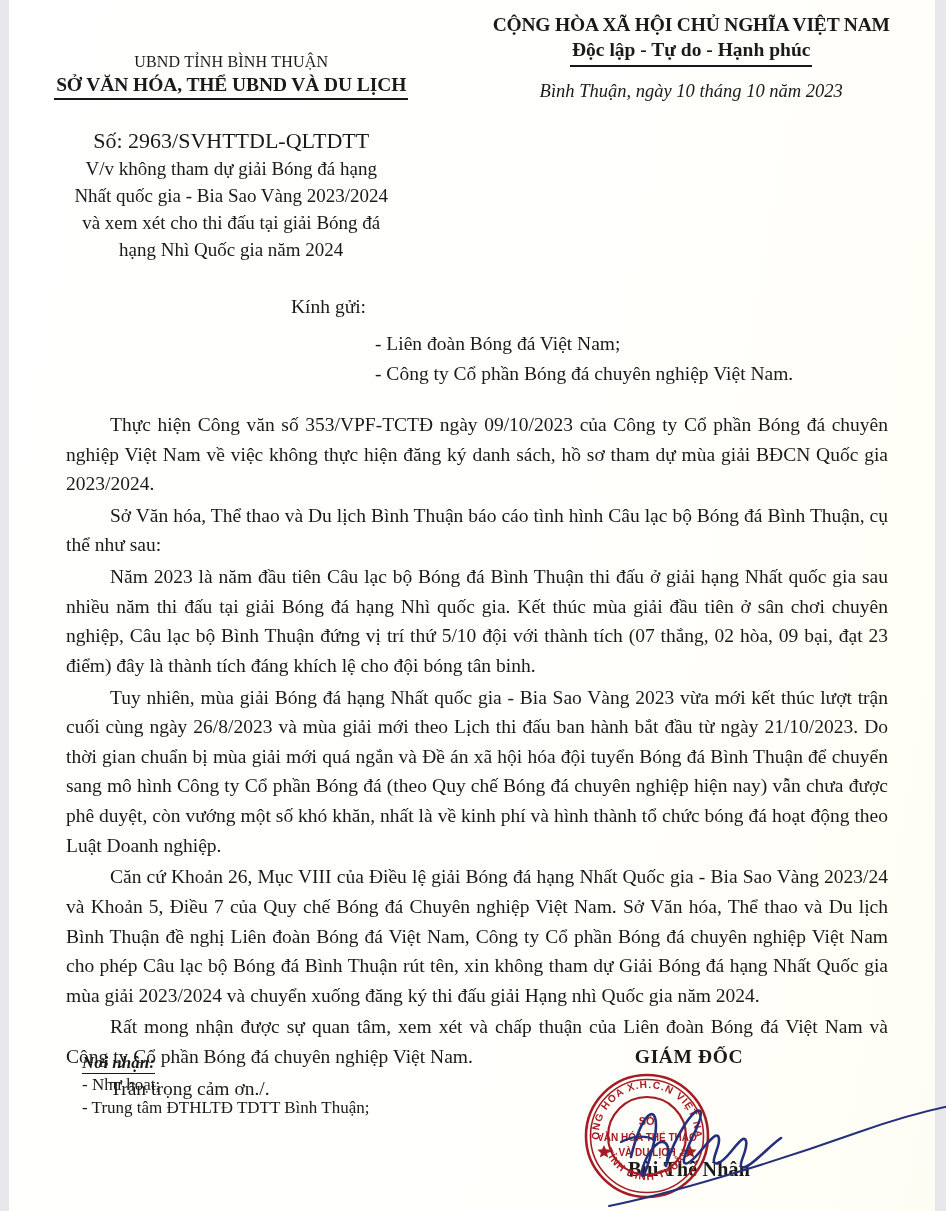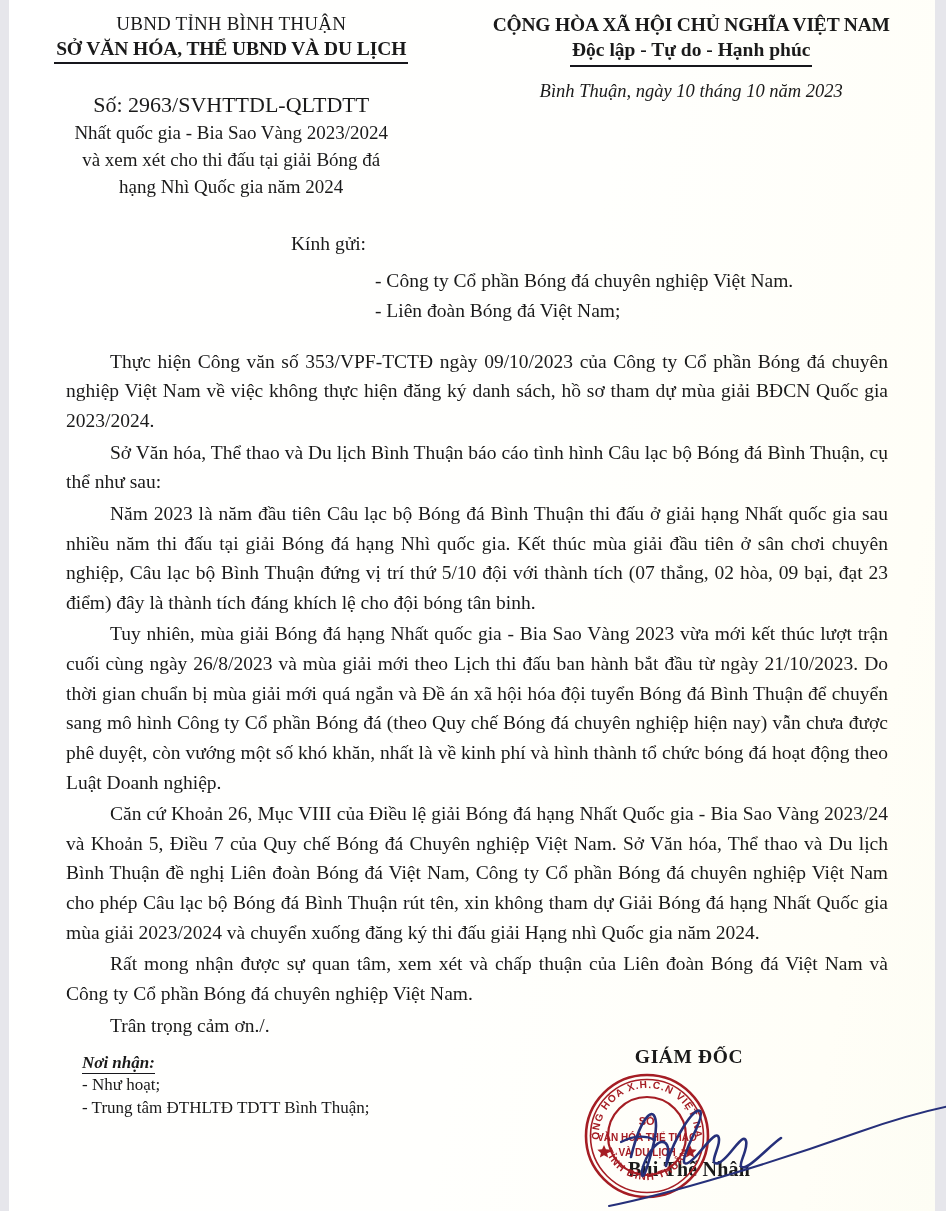--- a/index.html
+++ b/index.html
@@ -42,24 +42,25 @@
   .hdr-left {
     width: 47%;
     text-align: center;
     padding-left: 6px;
   }
   .hdr-right {
     width: 53%;
     text-align: center;
   }
   .org-line1 {
-    font-size: 19px;
+    font-size: 16px;
     letter-spacing: .2px;
     line-height: 1.25;
     white-space: nowrap;
+    margin-top: 40px;
   }
   .org-line2 {
     font-size: 19.5px;
     font-weight: bold;
     line-height: 1.3;
     letter-spacing: -.1px;
     white-space: nowrap;
     display: inline-block;
     border-bottom: 2px solid #17171c;
     padding: 0 2px 1px 2px;
@@ -202,38 +203,39 @@
 
     <div class="header">
 
       <div class="hdr-left">
         <div class="org-line1">UBND TỈNH BÌNH THUẬN</div>
         <div><span class="org-line2">SỞ VĂN HÓA, THỂ UBND VÀ DU LỊCH</span></div>
 
         <div class="doc-no">Số: 2963/SVHTTDL-QLTDTT</div>
 
         <div class="subject">
+          <div>V/v không tham dự giải Bóng đá hạng</div>
           <div>Nhất quốc gia - Bia Sao Vàng 2023/2024</div>
           <div>và xem xét cho thi đấu tại giải Bóng đá</div>
           <div>hạng Nhì Quốc gia năm 2024</div>
         </div>
       </div>
 
       <div class="hdr-right">
         <div class="nation-line1">CỘNG HÒA XÃ HỘI CHỦ NGHĨA VIỆT NAM</div>
         <div><span class="nation-line2">Độc lập - Tự do - Hạnh phúc</span></div>
         <div class="place-date">Bình Thuận, ngày  10  tháng 10 năm 2023</div>
       </div>
 
     </div>
 
     <div class="kinh-gui-block">
       <div class="kg-label">Kính gửi:</div>
+      <div class="kg-item">- Liên đoàn Bóng đá Việt Nam;</div>
       <div class="kg-item">- Công ty Cổ phần Bóng đá chuyên nghiệp Việt Nam.</div>
-      <div class="kg-item">- Liên đoàn Bóng đá Việt Nam;</div>
     </div>
 
     <div class="body-area">
       <p class="para">Thực hiện Công văn số 353/VPF-TCTĐ ngày 09/10/2023 của Công ty Cổ phần Bóng đá chuyên nghiệp Việt Nam về việc không thực hiện đăng ký danh sách, hồ sơ tham dự mùa giải BĐCN Quốc gia 2023/2024.</p>
       <p class="para">Sở Văn hóa, Thể thao và Du lịch Bình Thuận báo cáo tình hình Câu lạc bộ Bóng đá Bình Thuận, cụ thể như sau:</p>
       <p class="para">Năm 2023 là năm đầu tiên Câu lạc bộ Bóng đá Bình Thuận thi đấu ở giải hạng Nhất quốc gia sau nhiều năm thi đấu tại giải Bóng đá hạng Nhì quốc gia. Kết thúc mùa giải đầu tiên ở sân chơi chuyên nghiệp, Câu lạc bộ Bình Thuận đứng vị trí thứ 5/10 đội với thành tích (07 thắng, 02 hòa, 09 bại, đạt 23 điểm) đây là thành tích đáng khích lệ cho đội bóng tân binh.</p>
       <p class="para">Tuy nhiên, mùa giải Bóng đá hạng Nhất quốc gia - Bia Sao Vàng 2023 vừa mới kết thúc lượt trận cuối cùng ngày 26/8/2023 và mùa giải mới theo Lịch thi đấu ban hành bắt đầu từ ngày 21/10/2023. Do thời gian chuẩn bị mùa giải mới quá ngắn và Đề án xã hội hóa đội tuyển Bóng đá Bình Thuận để chuyển sang mô hình Công ty Cổ phần Bóng đá (theo Quy chế Bóng đá chuyên nghiệp hiện nay) vẫn chưa được phê duyệt, còn vướng một số khó khăn, nhất là về kinh phí và hình thành tổ chức bóng đá hoạt động theo Luật Doanh nghiệp.</p>
       <p class="para">Căn cứ Khoản 26, Mục VIII của Điều lệ giải Bóng đá hạng Nhất Quốc gia - Bia Sao Vàng 2023/24 và Khoản 5, Điều 7 của Quy chế Bóng đá Chuyên nghiệp Việt Nam. Sở Văn hóa, Thể thao và Du lịch Bình Thuận đề nghị Liên đoàn Bóng đá Việt Nam, Công ty Cổ phần Bóng đá chuyên nghiệp Việt Nam cho phép Câu lạc bộ Bóng đá Bình Thuận rút tên, xin không tham dự Giải Bóng đá hạng Nhất Quốc gia mùa giải 2023/2024 và chuyển xuống đăng ký thi đấu giải Hạng nhì Quốc gia năm 2024.</p>
       <p class="para">Rất mong nhận được sự quan tâm, xem xét và chấp thuận của Liên đoàn Bóng đá Việt Nam và Công ty Cổ phần Bóng đá chuyên nghiệp Việt Nam.</p>
       <p class="para tight">Trân trọng cảm ơn./.</p>

